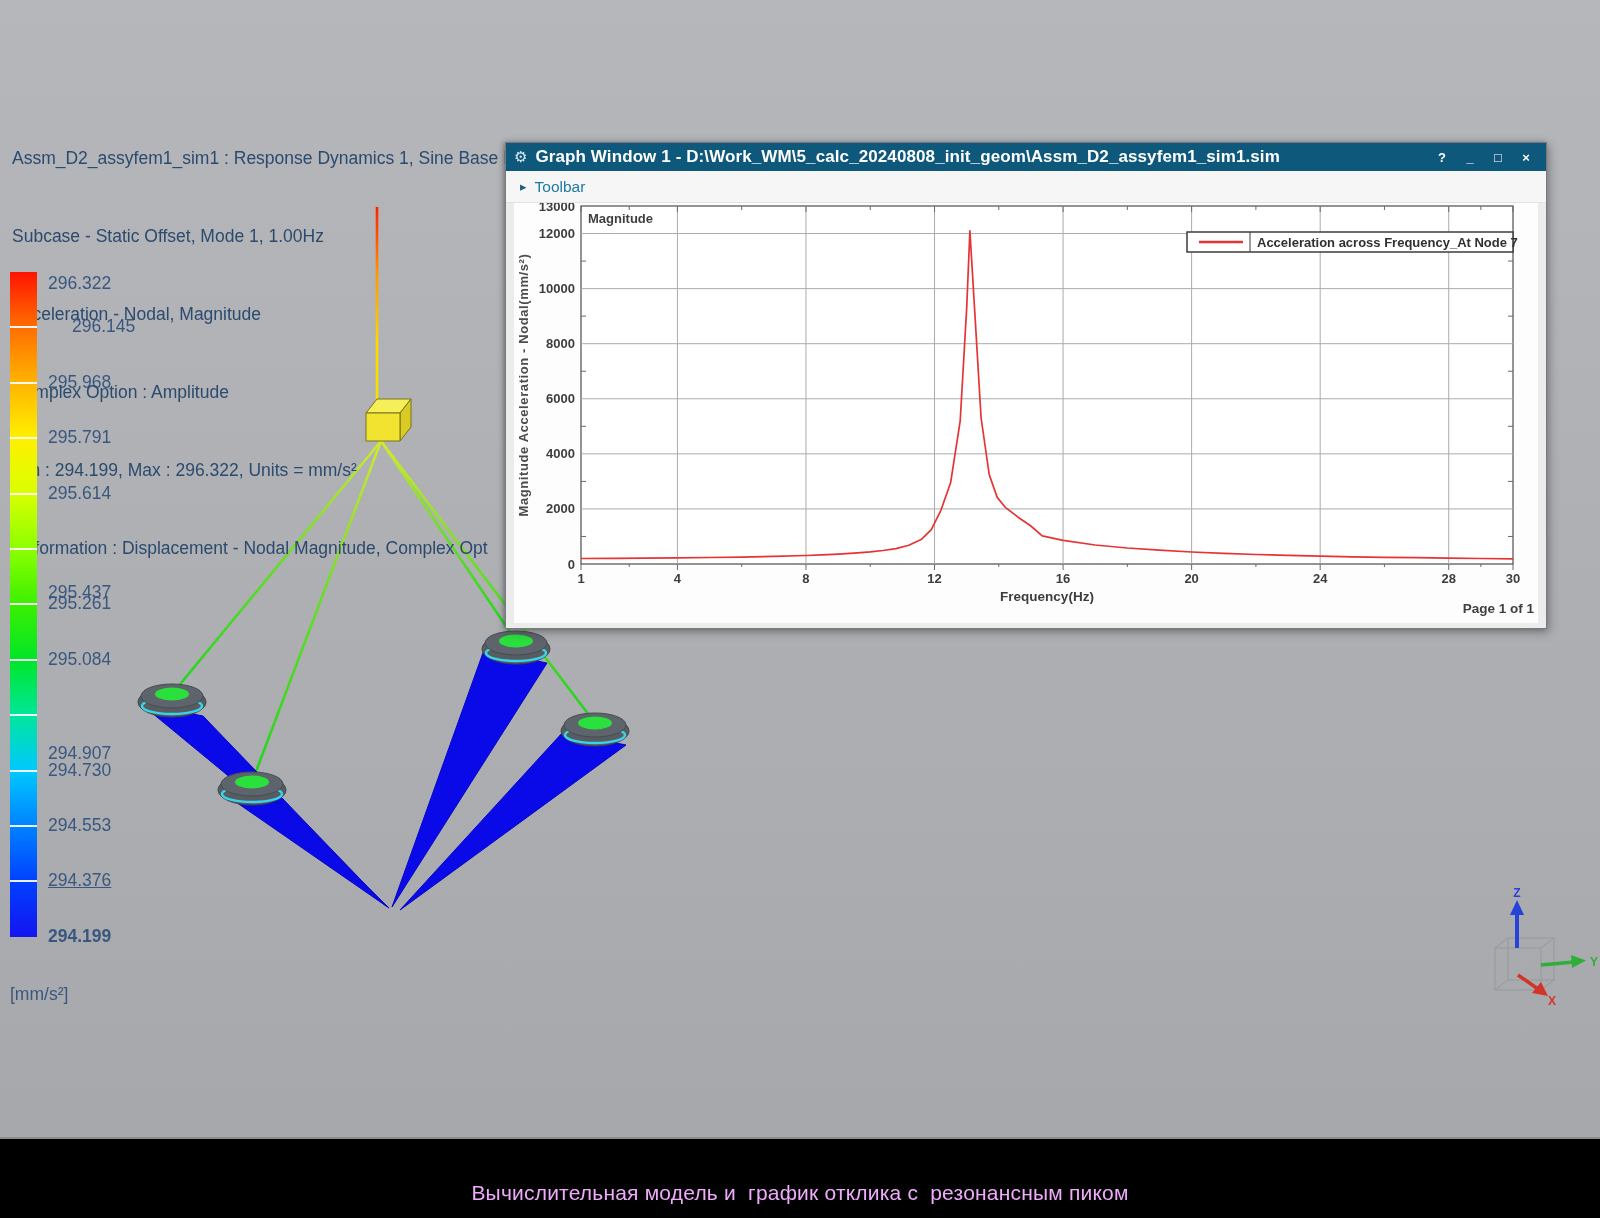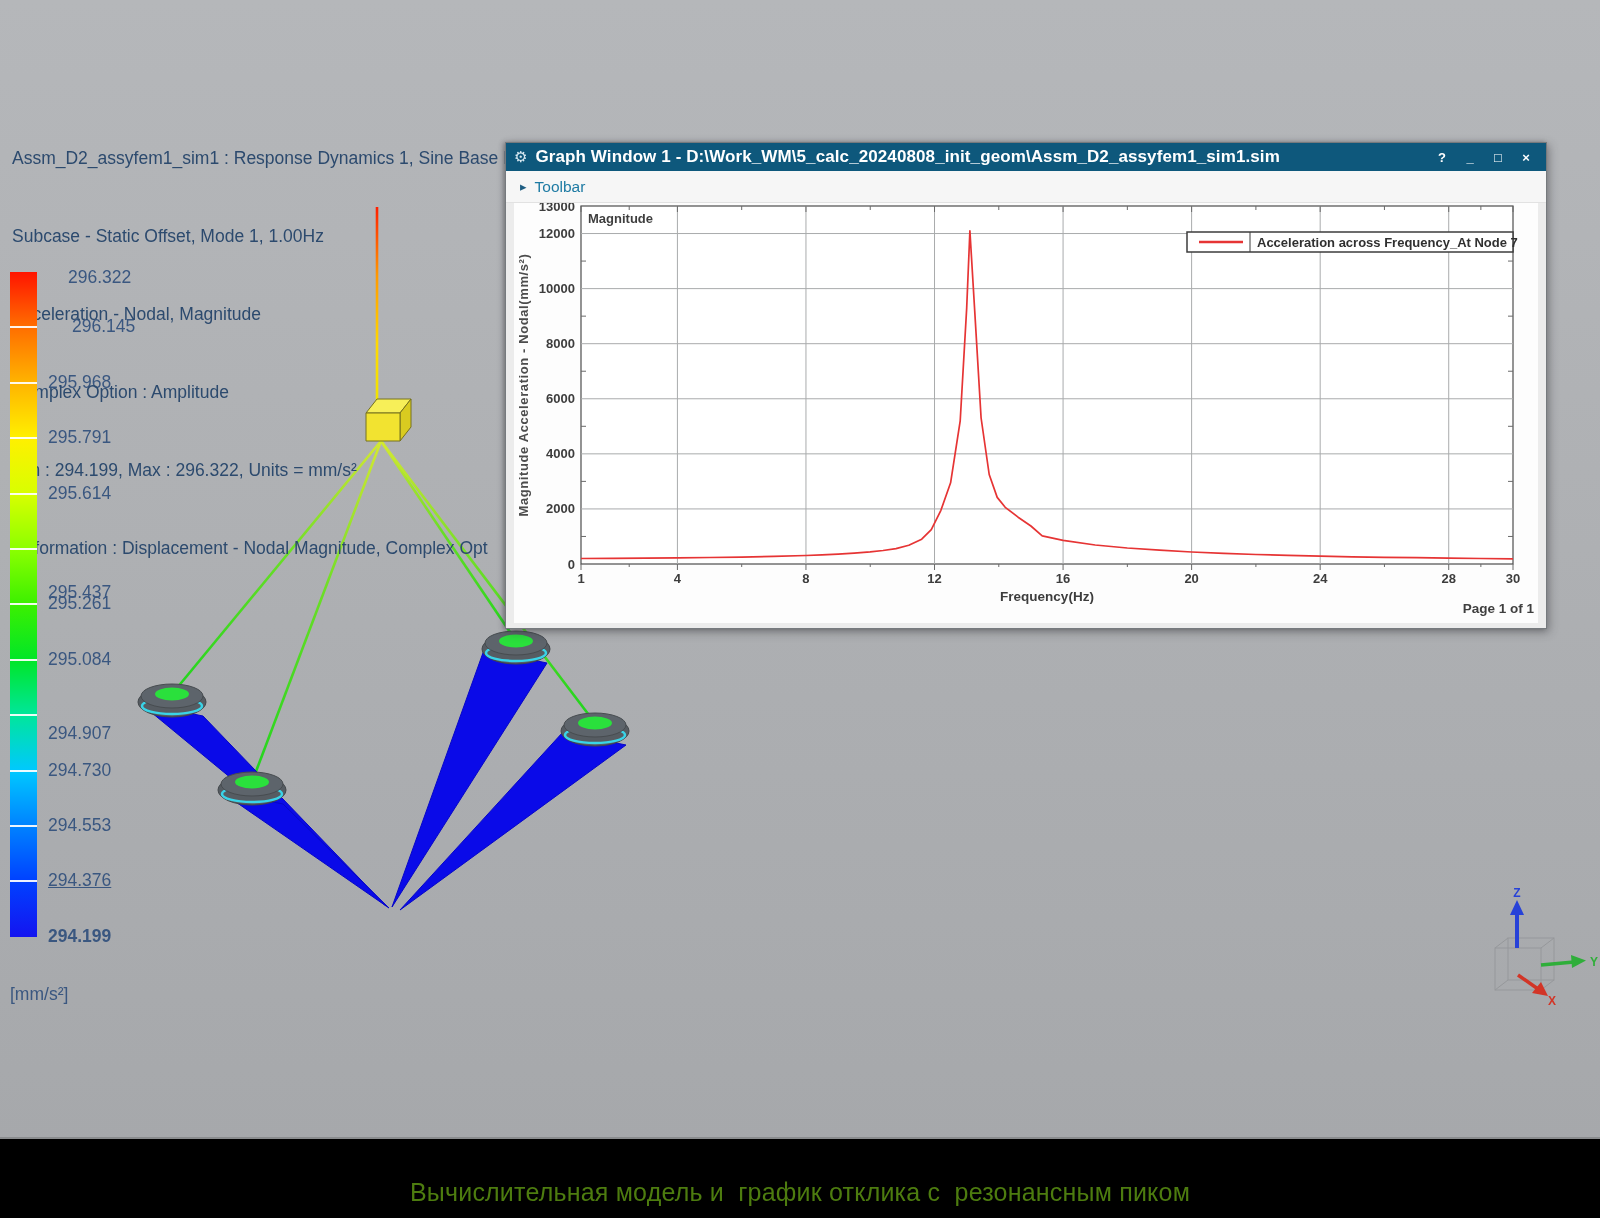--- a/index.html
+++ b/index.html
@@ -31,21 +31,21 @@
   .gw-toolbar{height:32px;background:#f6f6f6;border-bottom:1px solid #e2e2e2;display:flex;align-items:center;padding:0 14px;}
   .gw-toolbar .arrow{color:#1d5d82;font-size:13px;margin-right:8px;}
   .gw-toolbar .lbl{color:#1d7aa3;font-size:15.5px;}
   .gw-content{position:absolute;left:0;top:60px;width:1040px;height:425px;background:#ececec;}
   #chart-svg{position:absolute;left:0;top:0;}
   
   .caption-bar{
     position:absolute;left:0;top:1137px;width:1600px;height:81px;background:#000;
     border-top:2px solid #8a8c8e;display:flex;align-items:center;justify-content:center;
   }
-  .caption-bar span{color:#4d7c0f;font-size:25px;white-space:pre;letter-spacing:.2px;margin-top:28px;}
+  .caption-bar span{color:#f0abfc;font-size:21px;white-space:pre;letter-spacing:.2px;margin-top:28px;}
   #model-svg,#triad-svg{position:absolute;left:0;top:0;}
   #model-svg{z-index:1;}
   .graph-window{z-index:5;}
   #triad-svg{z-index:2;}
   .annotation,.colorbar-bar,.cb-unit{z-index:2;}
   .cb-labels{z-index:2;}
 </style>
 </head>
 <body>
 
@@ -148,29 +148,29 @@
       <div class="cb-sep" style="top: 220.6px;"></div>
       <div class="cb-sep" style="top: 276px;"></div>
       <div class="cb-sep" style="top: 331.4px;"></div>
       <div class="cb-sep" style="top: 386.8px;"></div>
       <div class="cb-sep" style="top: 442.2px;"></div>
       <div class="cb-sep" style="top: 497.6px;"></div>
       <div class="cb-sep" style="top: 553px;"></div>
       <div class="cb-sep" style="top: 608.4px;"></div>
     </div>
   <div class="cb-labels" id="colorbar-labels">
-      <div class="cb-label" style="top: 267px; margin-left: 20px;">296.322</div>
+      <div class="cb-label" style="top: 273px;">296.322</div>
       <div class="cb-label" style="top: 316.4px; margin-left: 24px;">296.145</div>
       <div class="cb-label" style="top: 371.8px;">295.968</div>
       <div class="cb-label" style="top: 427.2px;">295.791</div>
       <div class="cb-label" style="top: 482.6px;">295.614</div>
       <div class="cb-label" style="top: 538px; margin-top: 44px;">295.437</div>
       <div class="cb-label" style="top: 593.4px;">295.261</div>
       <div class="cb-label" style="top: 648.8px;">295.084</div>
-      <div class="cb-label" style="top: 723px;">294.907</div>
+      <div class="cb-label" style="top: 743px;">294.907</div>
       <div class="cb-label" style="top: 759.6px;">294.730</div>
       <div class="cb-label" style="top: 815px;">294.553</div>
       <div class="cb-label" style="top: 870.4px; text-decoration: underline;">294.376</div>
       <div class="cb-label" style="top: 925.8px; font-weight: bold;">294.199</div>
     </div>
   <div class="cb-unit">[mm/s²]</div>
 
   <div class="graph-window">
     <div class="gw-titlebar">
       <span class="gw-gear">⚙</span>

